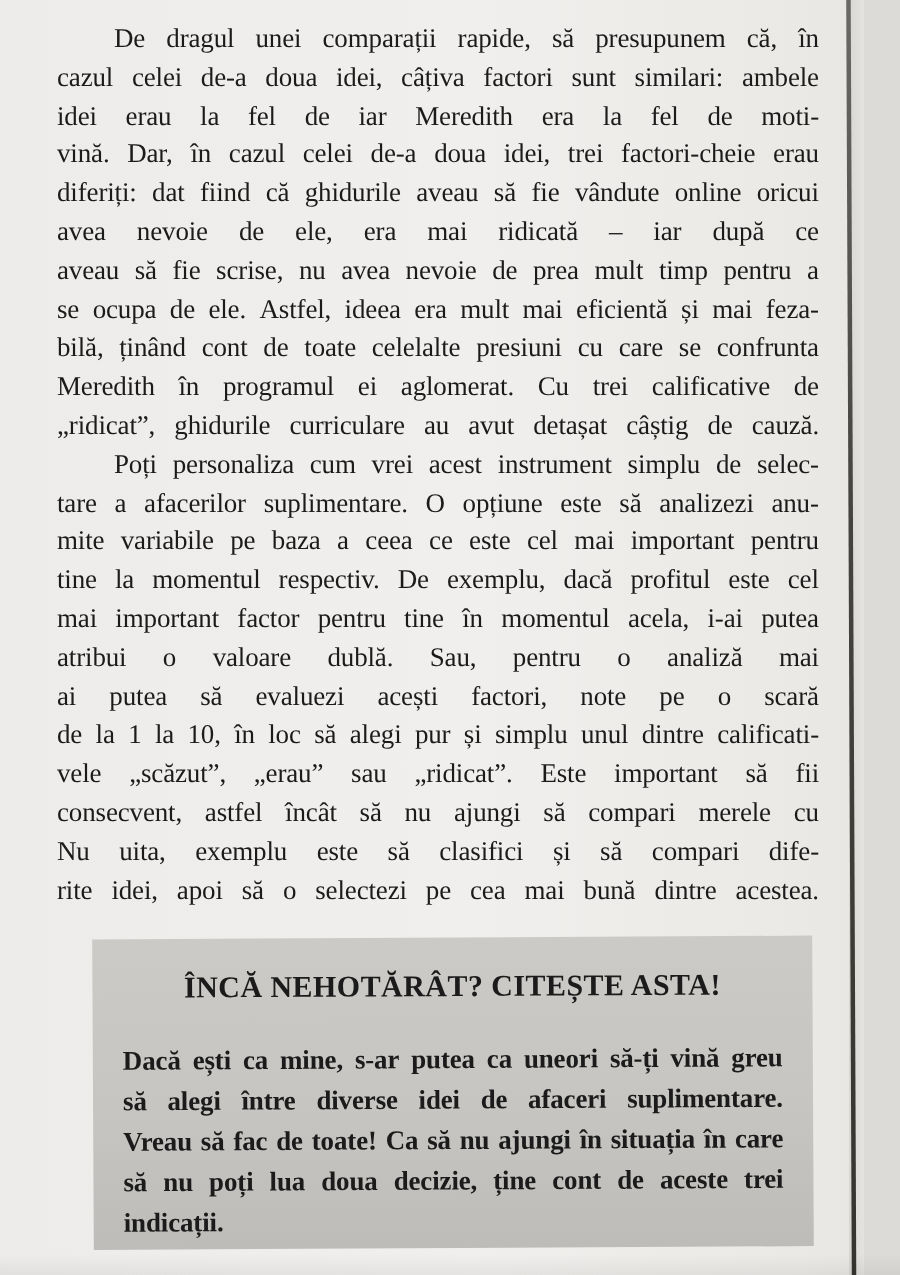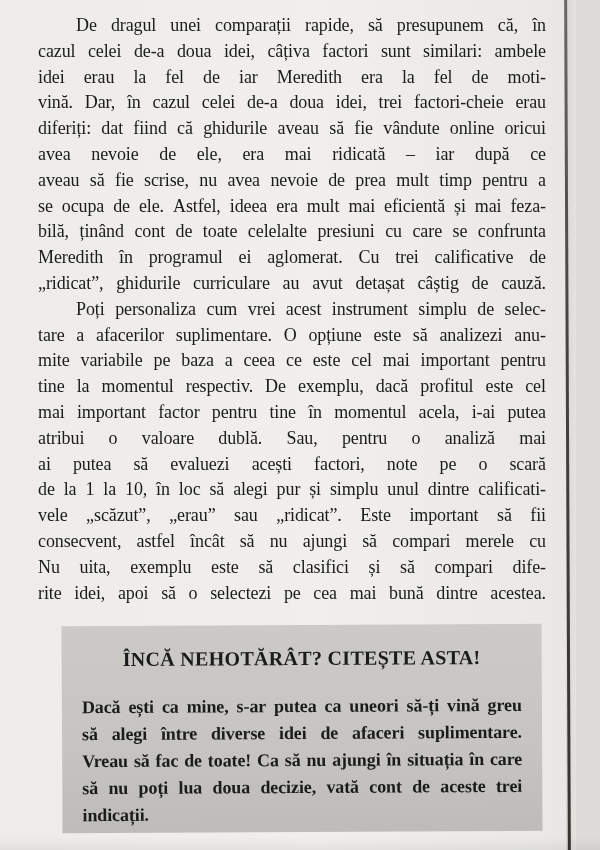--- a/index.html
+++ b/index.html
@@ -420,21 +420,21 @@
           <span>în</span>
           <span>care</span>
         </div>
         <div class="line j">
           <span>să</span>
           <span>nu</span>
           <span>poți</span>
           <span>lua</span>
           <span>doua</span>
           <span>decizie,</span>
-          <span>vată</span>
+          <span>ține</span>
           <span>cont</span>
           <span>de</span>
           <span>aceste</span>
           <span>trei</span>
         </div>
         <div class="line">indicații.</div>
       </div>
   </div>
 
   <div class="edge-strip"></div>

